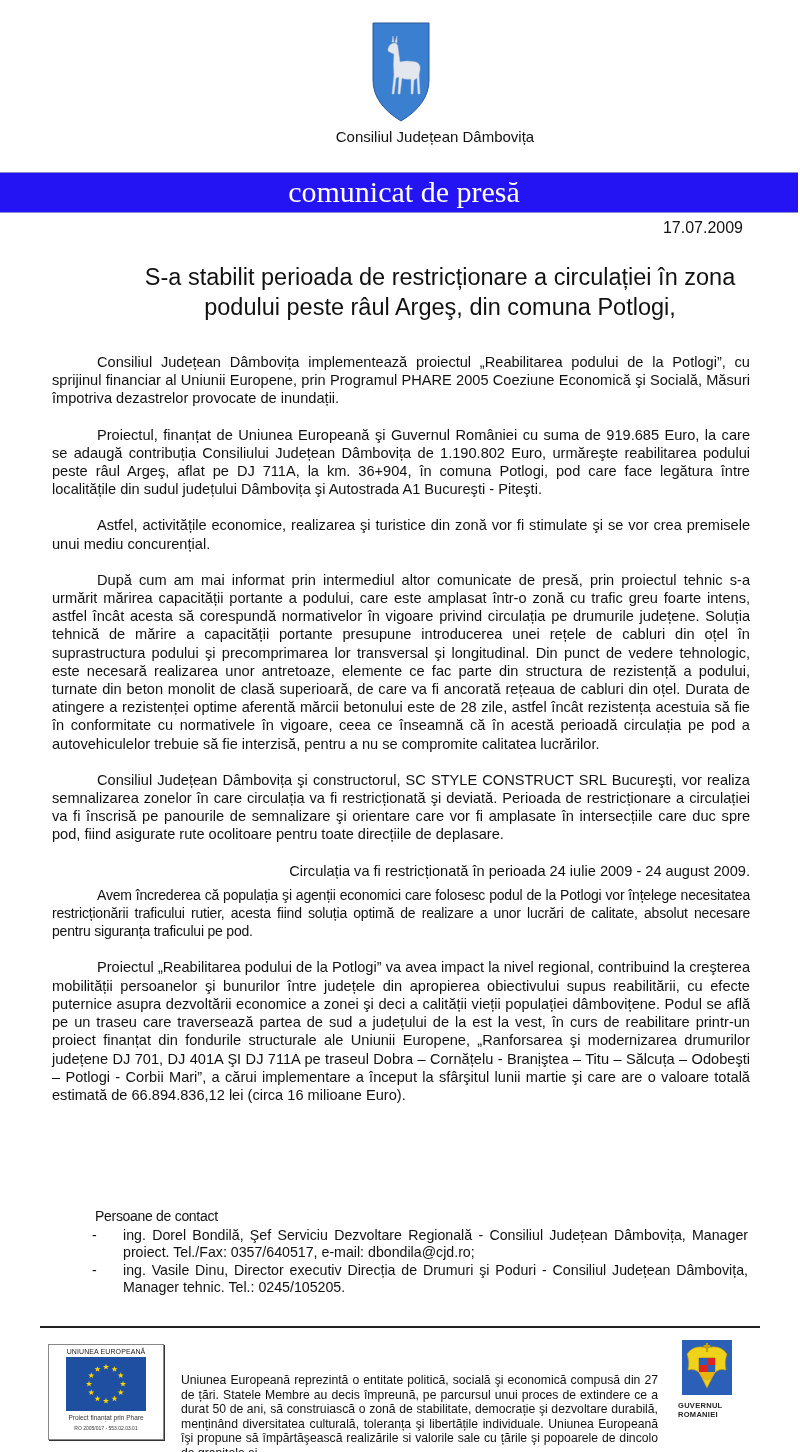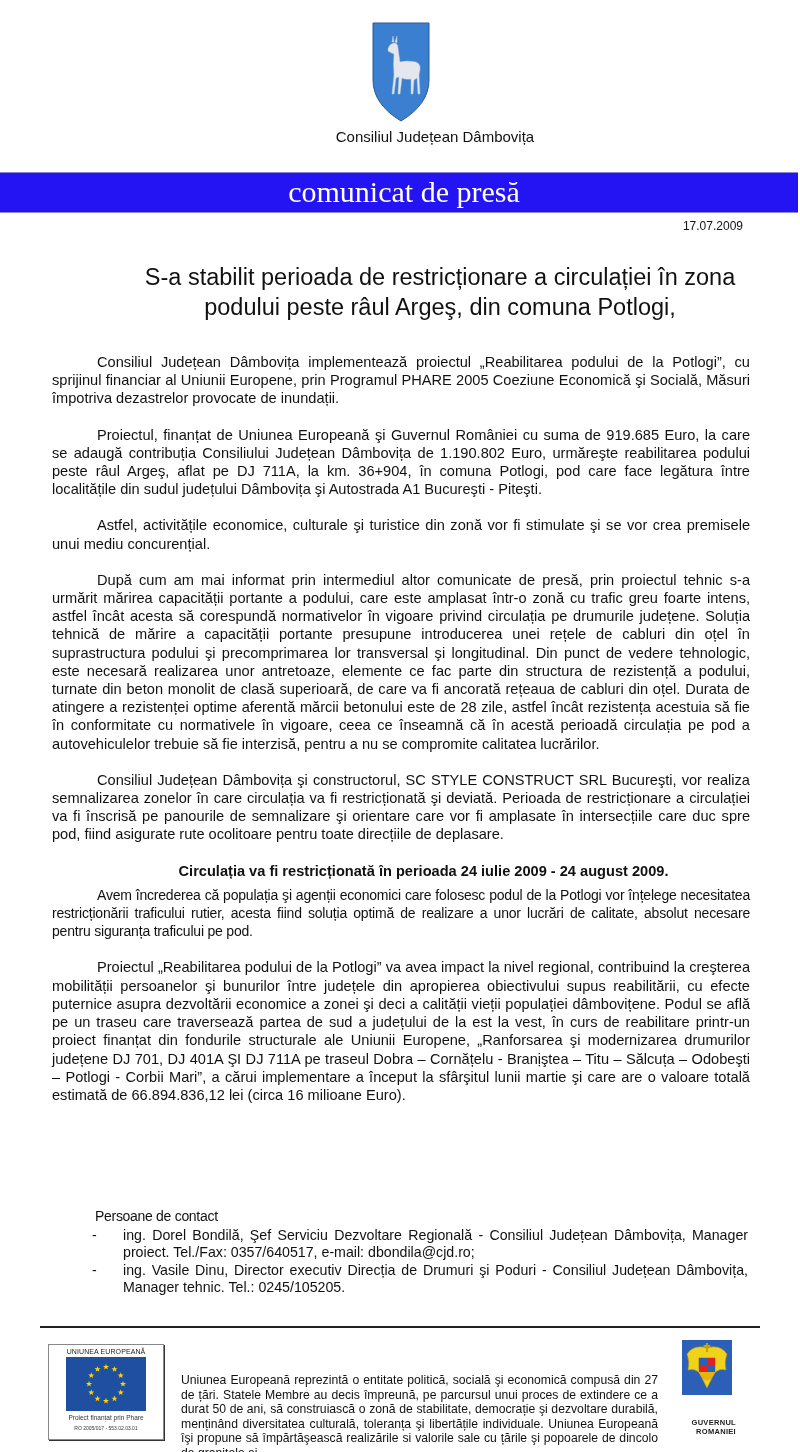--- a/index.html
+++ b/index.html
@@ -1,41 +1,41 @@
 <!DOCTYPE html>
 <html><head>
 <meta charset="utf-8">
 <style>
   html, body { margin: 0; padding: 0; background: #ffffff; }
   body { width: 800px; height: 1452px; position: relative; overflow: hidden; font-family: "Liberation Sans", sans-serif; color: #111; }
   .crest { position: absolute; left: 372px; top: 22px; width: 58px; height: 100px; }
   .org-name { position: absolute; top: 128px; left: 0; width: 870px; text-align: center; font-size: 15px; color: #111; }
   .press-band { position: absolute; left: 0; top: 172px; width: 798px; height: 39px; background: #2414f4; border-top: 1px solid #8a8ad0; border-bottom: 1px solid #8a8ad0; }
   .press-band span { display: block; text-align: center; color: #ffffff; font-family: "Liberation Serif", serif; font-size: 30px; line-height: 38px; padding-left: 10px; }
-  .date { position: absolute; top: 219px; right: 57px; font-size: 12px; color: #111; }
+  .date { position: absolute; top: 219px; right: 57px; font-size: 16px; color: #111; }
   .headline { position: absolute; top: 262px; left: 60px; width: 760px; text-align: center; font-size: 23.5px; line-height: 30px; color: #111; }
   .content { position: absolute; top: 353px; left: 52px; width: 698px; font-size: 14.6px; line-height: 18.2px; }
   .content p { margin: 0 0 18px 0; text-align: justify; text-indent: 45px; }
-  .content p.bold { font-weight: bold; text-indent: 45px; margin-bottom: 6px; text-align: center; }
+  .content p.bold { font-weight: normal; text-indent: 45px; margin-bottom: 6px; text-align: right; }
   .content p.tight { font-size: 14px; letter-spacing: -0.2px; }
   .contacts { position: absolute; top: 1200px; left: 95px; width: 653px; font-size: 14.2px; line-height: 17.5px; margin-top: 8px; }
   .contacts .title { font-size: 14px; margin-bottom: 1px; letter-spacing: -0.3px; }
   .contact-item { position: relative; text-align: justify; }
   .contact-item .dash { position: absolute; left: -3px; top: 0; }
   .contact-item .text { margin-left: 28px; }
   .footer-rule { position: absolute; left: 40px; top: 1326px; width: 720px; height: 2px; background: #222; }
   .eu-logo { position: absolute; left: 48px; top: 1344px; width: 114px; height: 94px; border: 1px solid #888; box-shadow: 1px 1px 0 #333; background: #fff; }
   .eu-logo .eu-title { font-size: 7px; text-align: center; margin-top: 3px; color: #222; letter-spacing: 0.1px; }
   .eu-logo .flag { position: absolute; left: 17px; top: 12px; width: 80px; height: 54px; background: #1f4fa0; }
   .eu-logo .eu-caption { position: absolute; left: 0; top: 69px; width: 100%; text-align: center; font-size: 6.5px; color: #333; }
   .eu-logo .eu-code { position: absolute; left: 0; top: 80px; width: 100%; text-align: center; font-size: 5px; color: #333; }
   .footer-text { position: absolute; left: 181px; top: 1340px; width: 477px; font-size: 12.2px; line-height: 14.6px; text-align: justify; color: #111; margin-top: 33px; }
   .gov-logo { position: absolute; left: 678px; top: 1340px; width: 58px; height: 80px; }
   .gov-logo .shield { width: 50px; height: 55px; margin-left: 4px; }
-  .gov-logo .gov-caption { font-size: 7.5px; font-weight: bold; text-align: right; line-height: 9px; color: #222; letter-spacing: 0.3px; margin-top: 19px; }
+  .gov-logo .gov-caption { font-size: 7.5px; font-weight: bold; text-align: left; line-height: 9px; color: #222; letter-spacing: 0.3px; margin-top: 2px; }
 </style>
 </head>
 <body>
 
 <svg class="crest" viewBox="0 0 58 100">
   <path d="M1 1 H57 V58 Q57 82 29 99 Q1 82 1 58 Z" fill="#3b7fd0" stroke="#2a5a96" stroke-width="1"></path>
 
   <g fill="#e4e8ee" stroke="#b8c0cc" stroke-width="0.5">
     <path d="M20 20 L21 14 L22 20 Z"></path>
     <path d="M23 20 L25 14 L25 21 Z"></path>
@@ -51,21 +51,21 @@
 <div class="date">17.07.2009</div>
 
 <div class="headline">
   <div>S-a stabilit perioada de restricționare a circulației în zona</div>
   <div>podului peste râul Argeş, din comuna Potlogi,</div>
 </div>
 
 <div class="content">
   <p>Consiliul Județean Dâmbovița implementează proiectul „Reabilitarea podului de la Potlogi”, cu sprijinul financiar al Uniunii Europene, prin Programul PHARE 2005 Coeziune Economică şi Socială, Măsuri împotriva dezastrelor provocate de inundații.</p>
   <p>Proiectul, finanțat de Uniunea Europeană şi Guvernul României cu suma de 919.685 Euro, la care se adaugă contribuția Consiliului Județean Dâmbovița de 1.190.802 Euro, urmăreşte reabilitarea podului peste râul Argeş, aflat pe DJ 711A, la km. 36+904, în comuna Potlogi, pod care face legătura între localitățile din sudul județului Dâmbovița şi Autostrada A1 Bucureşti - Piteşti.</p>
-  <p>Astfel, activitățile economice, culturale şi turistice din zonă vor fi stimulate şi se vor crea premisele unui mediu concurențial.</p>
+  <p>Astfel, activitățile economice, realizarea şi turistice din zonă vor fi stimulate şi se vor crea premisele unui mediu concurențial.</p>
   <p>După cum am mai informat prin intermediul altor comunicate de presă, prin proiectul tehnic s-a urmărit mărirea capacității portante a podului, care este amplasat într-o zonă cu trafic greu foarte intens, astfel încât acesta să corespundă normativelor în vigoare privind circulația pe drumurile județene. Soluția tehnică de mărire a capacității portante presupune introducerea unei rețele de cabluri din oțel în suprastructura podului şi precomprimarea lor transversal şi longitudinal. Din punct de vedere tehnologic, este necesară realizarea unor antretoaze, elemente ce fac parte din structura de rezistență a podului, turnate din beton monolit de clasă superioară, de care va fi ancorată rețeaua de cabluri din oțel. Durata de atingere a rezistenței optime aferentă mărcii betonului este de 28 zile, astfel încât rezistența acestuia să fie în conformitate cu normativele în vigoare, ceea ce înseamnă că în acestă perioadă circulația pe pod a autovehiculelor trebuie să fie interzisă, pentru a nu se compromite calitatea lucrărilor.</p>
   <p>Consiliul Județean Dâmbovița şi constructorul, SC STYLE CONSTRUCT SRL Bucureşti, vor realiza semnalizarea zonelor în care circulația va fi restricționată şi deviată. Perioada de restricționare a circulației va fi înscrisă pe panourile de semnalizare şi orientare care vor fi amplasate în intersecțiile care duc spre pod, fiind asigurate rute ocolitoare pentru toate direcțiile de deplasare.</p>
   <p class="bold">Circulația va fi restricționată în perioada 24 iulie 2009 - 24 august 2009.</p>
   <p class="tight">Avem încrederea că populația şi agenții economici care folosesc podul de la Potlogi vor înțelege necesitatea restricționării traficului rutier, acesta fiind soluția optimă de realizare a unor lucrări de calitate, absolut necesare pentru siguranța traficului pe pod.</p>
   <p>Proiectul „Reabilitarea podului de la Potlogi” va avea impact la nivel regional, contribuind la creşterea mobilității persoanelor şi bunurilor între județele din apropierea obiectivului supus reabilitării, cu efecte puternice asupra dezvoltării economice a zonei şi deci a calității vieții populației dâmbovițene.  Podul se află pe un traseu care traversează partea de sud a județului de la est la vest, în curs de reabilitare printr-un proiect finanțat din fondurile structurale ale Uniunii Europene, „Ranforsarea şi modernizarea drumurilor județene DJ 701, DJ 401A ŞI DJ 711A pe traseul Dobra – Cornățelu - Branịştea – Titu – Sălcuța – Odobeşti – Potlogi - Corbii Mari”, a cărui implementare a început la sfârşitul lunii martie şi care are o valoare totală estimată de 66.894.836,12 lei (circa 16 milioane Euro).</p>
 </div>
 
 <div class="contacts">
   <div class="title">Persoane de contact</div>
   <div class="contact-item">

